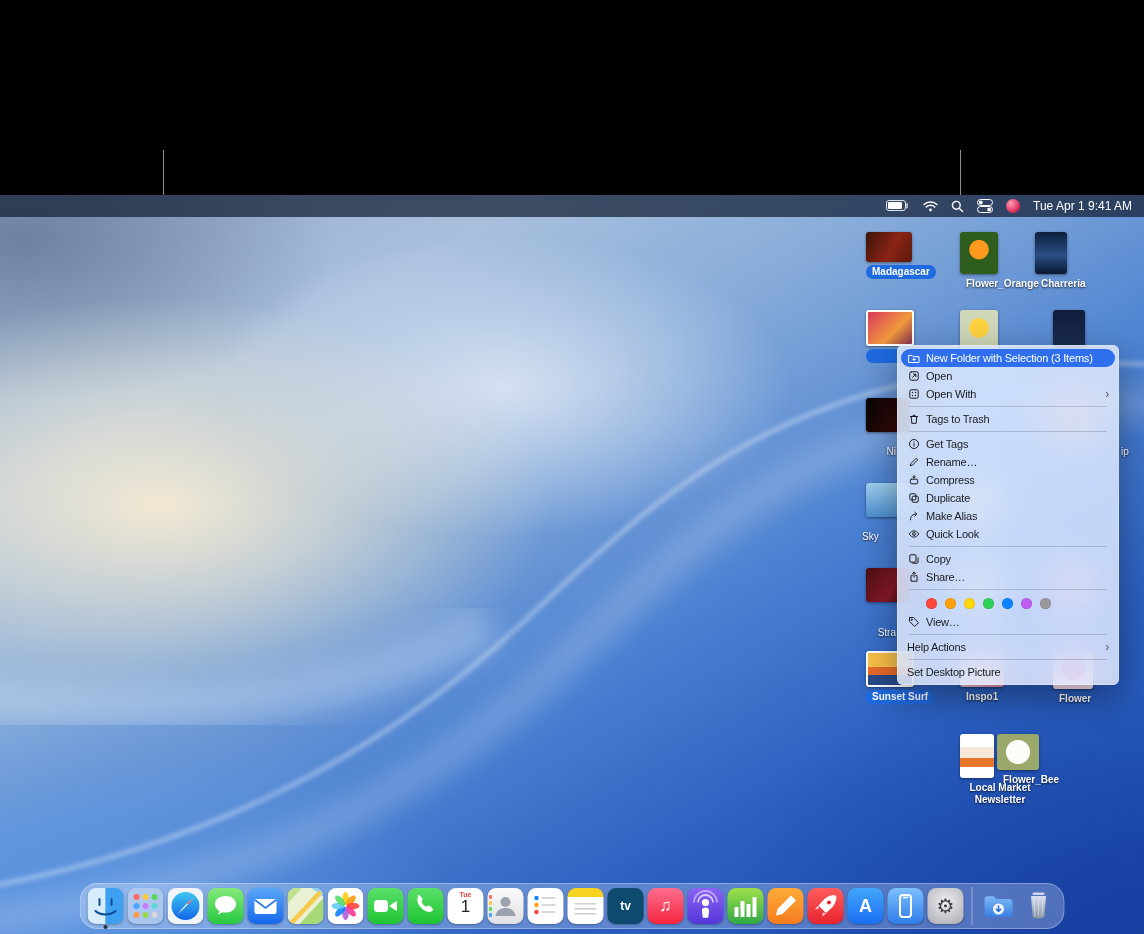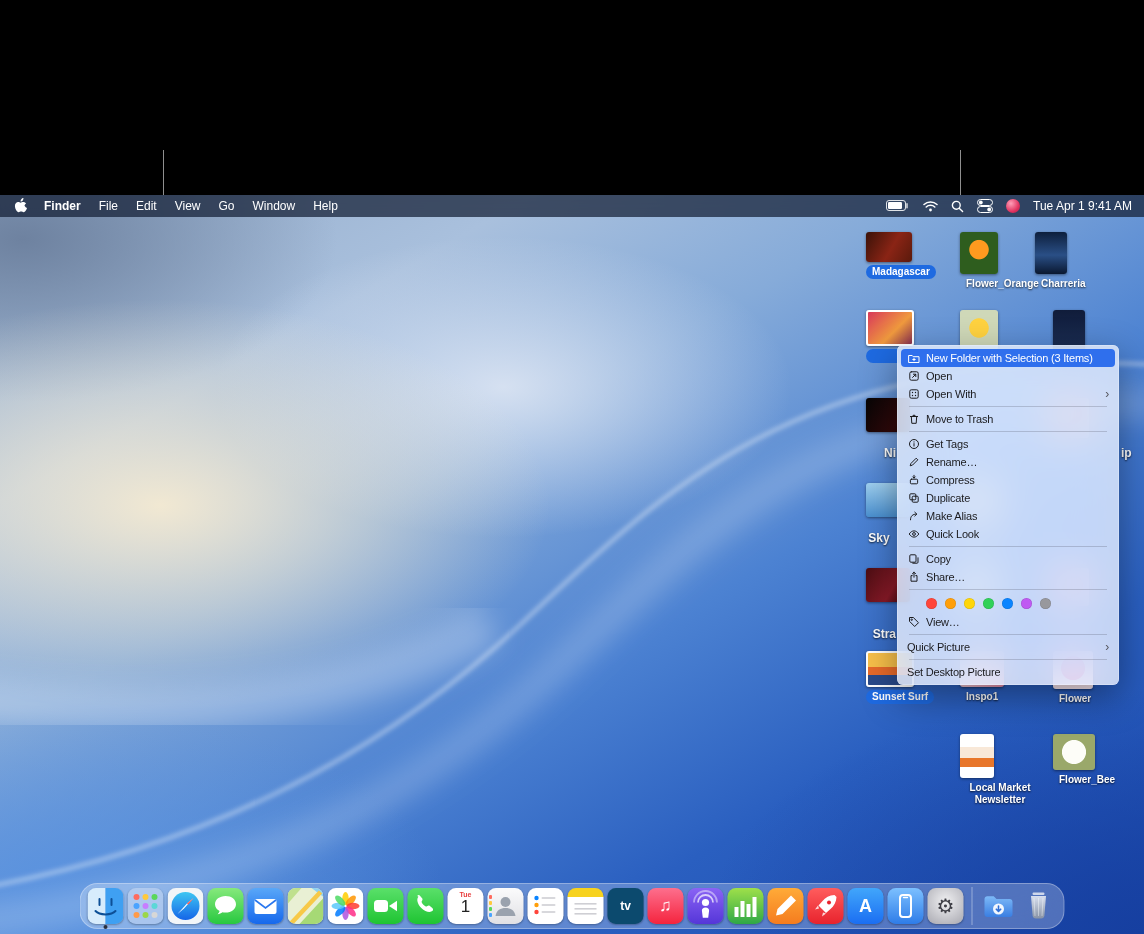--- a/index.html
+++ b/index.html
@@ -61,32 +61,32 @@
   .t-tulip{width:36px;height:40px;background:radial-gradient(circle at 50% 40%,#e8365a 36%,#f0e8da 39%);}
   .t-sky{width:44px;height:34px;background:linear-gradient(180deg,#9fd0f0,#4a90d0);}
   .t-whitedoc{width:34px;height:40px;background:linear-gradient(180deg,#fdfdfb,#e8e4da);}
   .t-berry{width:44px;height:34px;background:linear-gradient(120deg,#4a0d12,#8a1a28 60%,#30070c);}
   .t-pink2{width:36px;height:38px;background:radial-gradient(circle at 50% 45%,#f06a9a 42%,#f8dce6 45%);}
   .t-sunset{width:44px;height:32px;border:2px solid #fff;background:linear-gradient(180deg,#f8c04a 0 45%,#e86a2a 45% 70%,#2a4a8a 70% 100%);}
   .t-inspo{width:44px;height:36px;background:linear-gradient(135deg,#f8f0ea,#f0b8c8 60%,#e88aa8);}
   .t-flowerpink{width:40px;height:38px;background:radial-gradient(circle at 50% 45%,#f0439a 40%,#fbe8f0 43%);}
   .t-newsletter{width:34px;height:44px;background:linear-gradient(180deg,#fff 0 30%,#f8e8d8 30% 55%,#e8762a 55% 75%,#fff 75% 100%);}
   .t-flowerbee{width:42px;height:36px;background:radial-gradient(circle at 50% 50%,#fdfdf8 42%,#9aa86a 45%);}
-  .frag{position:absolute;z-index:5;font-size:12px;font-weight:bold;color:#fff;
+  .frag{position:absolute;z-index:5;font-size:10px;font-weight:normal;color:#fff;
     text-shadow:0 1px 2px rgba(0,0,0,.75);}
 
   
   .cmenu{
     position:absolute;left:897px;top:345px;width:222px;z-index:20;box-sizing:border-box;
     background:rgba(230,237,249,0.82);backdrop-filter:blur(22px) saturate(1.5);
     border-radius:6px;padding:4px;
     box-shadow:0 12px 36px rgba(0,0,0,.38), inset 0 0 0 0.5px rgba(255,255,255,.5);
     font-size:11px;color:#1b1b1e;letter-spacing:-0.2px;
   }
-  .cm-item{display:flex;align-items:center;gap:6px;height:18px;padding:0 6px;border-radius:4px;}
+  .cm-item{display:flex;align-items:center;gap:6px;height:18px;padding:0 6px;border-radius:9px;}
   .cm-item.hl{background:#2f6fed;color:#fff;}
   .cm-ic{width:13px;display:flex;justify-content:center;align-items:center;flex:0 0 13px;}
   .cm-ic svg{display:block;}
   .cm-label{white-space:nowrap;overflow:hidden;}
   .cm-chevron{margin-left:auto;color:#55555c;font-size:12px;line-height:1;}
   .cm-chevron::after{content:"›";}
   .cm-sep{height:1px;background:rgba(60,60,75,0.22);margin:3px 8px;}
   .cm-tags{display:flex;gap:8px;align-items:center;height:20px;padding:0 6px 0 25px;}
   .tag-dot{width:11px;height:11px;border-radius:50%;box-shadow:inset 0 0 0 0.5px rgba(0,0,0,.15);}
 
@@ -213,46 +213,31 @@
   <div class="dlabel">Inspo1</div>
 </div>
 <div class="dicon" style="left:1053px;top:651px;">
   <div class="thumb t-flowerpink"></div>
   <div class="dlabel">Flower</div>
 </div>
 <div class="dicon" style="left:960px;top:734px;">
   <div class="thumb t-newsletter"></div>
   <div class="dlabel">Local Market Newsletter</div>
 </div>
-<div class="dicon" style="left:1053px;top:734px;">
+<div class="dicon" style="left:997px;top:734px;">
   <div class="thumb t-flowerbee"></div>
   <div class="dlabel">Flower_Bee</div>
 </div>
 
 <div class="frag" style="left:870px;top:446px;width:26px;text-align:right;">Ni</div>
-<div class="frag" style="left:862px;top:531px;width:34px;text-align:center;">Sky</div>
+<div class="frag" style="left:862px;top:531px;width:34px;text-align:left;">Sky</div>
 <div class="frag" style="left:858px;top:615px;width:38px;text-align:right;margin-top:12px;">Stra</div>
 <div class="frag" style="left:1121px;top:446px;width:20px;">ip</div>
 
 <div class="menubar">
-  <div class="mb-left">
-    <span class="mb-apple">
-      <svg width="13" height="16" viewBox="0 0 14 17">
-        <path fill="#fff" d="M9.4 2.6c.5-.7.9-1.6.8-2.6-.8 0-1.8.6-2.3 1.2-.5.6-1 1.6-.8 2.5.9.1 1.8-.5 2.3-1.1z"></path>
-        <path fill="#fff" d="M11.3 8.9c0-2 1.6-2.9 1.7-3-.9-1.4-2.4-1.6-2.9-1.6-1.2-.1-2.4.7-3 .7-.6 0-1.6-.7-2.6-.7C2.6 4.4 1 6 1 8.6c0 1.6.6 3.3 1.4 4.4.7 1 1.5 2.1 2.6 2.1 1 0 1.4-.7 2.7-.7s1.6.7 2.7.7c1.1 0 1.8-1 2.5-2 .8-1.2 1.1-2.3 1.1-2.4-.1 0-2.7-1-2.7-3.8z"></path>
-      </svg>
-    </span>
-    <span class="mb-item app">Finder</span>
-    <span class="mb-item">File</span>
-    <span class="mb-item">Edit</span>
-    <span class="mb-item">View</span>
-    <span class="mb-item">Go</span>
-    <span class="mb-item">Window</span>
-    <span class="mb-item">Help</span>
-  </div>
   <div class="mb-right">
     <span class="mb-status">
       <svg width="24" height="12" viewBox="0 0 24 12">
         <rect x="0.5" y="0.5" width="19" height="10" rx="2.5" fill="none" stroke="rgba(255,255,255,.85)"></rect>
         <rect x="2" y="2" width="14" height="7" rx="1.2" fill="#fff"></rect>
         <path d="M21 4v3.5" stroke="rgba(255,255,255,.6)" stroke-width="2" stroke-linecap="round"></path>
       </svg>
     </span>
     <span class="mb-status">
       <svg width="15" height="12" viewBox="0 0 15 12">
@@ -312,21 +297,21 @@
     <span class="cm-label">Open With</span>
     <span class="cm-chevron"></span>
   </div>
   <div class="cm-sep"></div>
   <div class="cm-item">
     <span class="cm-ic">
       <svg width="12" height="12" viewBox="0 0 12 12" stroke="currentColor" fill="none" stroke-width="1" stroke-linecap="round">
           <path d="M2.4 3.5h7.2M5 3.5V2.3h2v1.2M3.3 3.5l.5 6.8h4.4l.5-6.8"></path>
         </svg>
     </span>
-    <span class="cm-label">Move to Trash</span>
+    <span class="cm-label">Tags to Trash</span>
   </div>
   <div class="cm-sep"></div>
   <div class="cm-item">
     <span class="cm-ic">
       <svg width="12" height="12" viewBox="0 0 12 12" stroke="currentColor" fill="none" stroke-width="1">
           <circle cx="6" cy="6" r="4.5"></circle>
           <path d="M6 5.6v2.5" stroke-linecap="round"></path>
           <circle cx="6" cy="3.9" r="0.55" fill="currentColor" stroke="none"></circle>
         </svg>
     </span>
@@ -408,21 +393,21 @@
     <span class="cm-ic">
       <svg width="12" height="12" viewBox="0 0 12 12" stroke="currentColor" fill="none" stroke-width="1" stroke-linejoin="round">
           <path d="M1.5 1.5h3.8l5.2 5.2-3.8 3.8-5.2-5.2z"></path>
           <circle cx="3.7" cy="3.7" r="0.7"></circle>
         </svg>
     </span>
     <span class="cm-label">View…</span>
   </div>
   <div class="cm-sep"></div>
   <div class="cm-item">
-    <span class="cm-label">Quick Picture</span>
+    <span class="cm-label">Help Actions</span>
     <span class="cm-chevron"></span>
   </div>
   <div class="cm-sep"></div>
   <div class="cm-item">
     <span class="cm-label">Set Desktop Picture</span>
   </div>
 </div>
 
 <div class="dock">
   <div class="dkw running">

